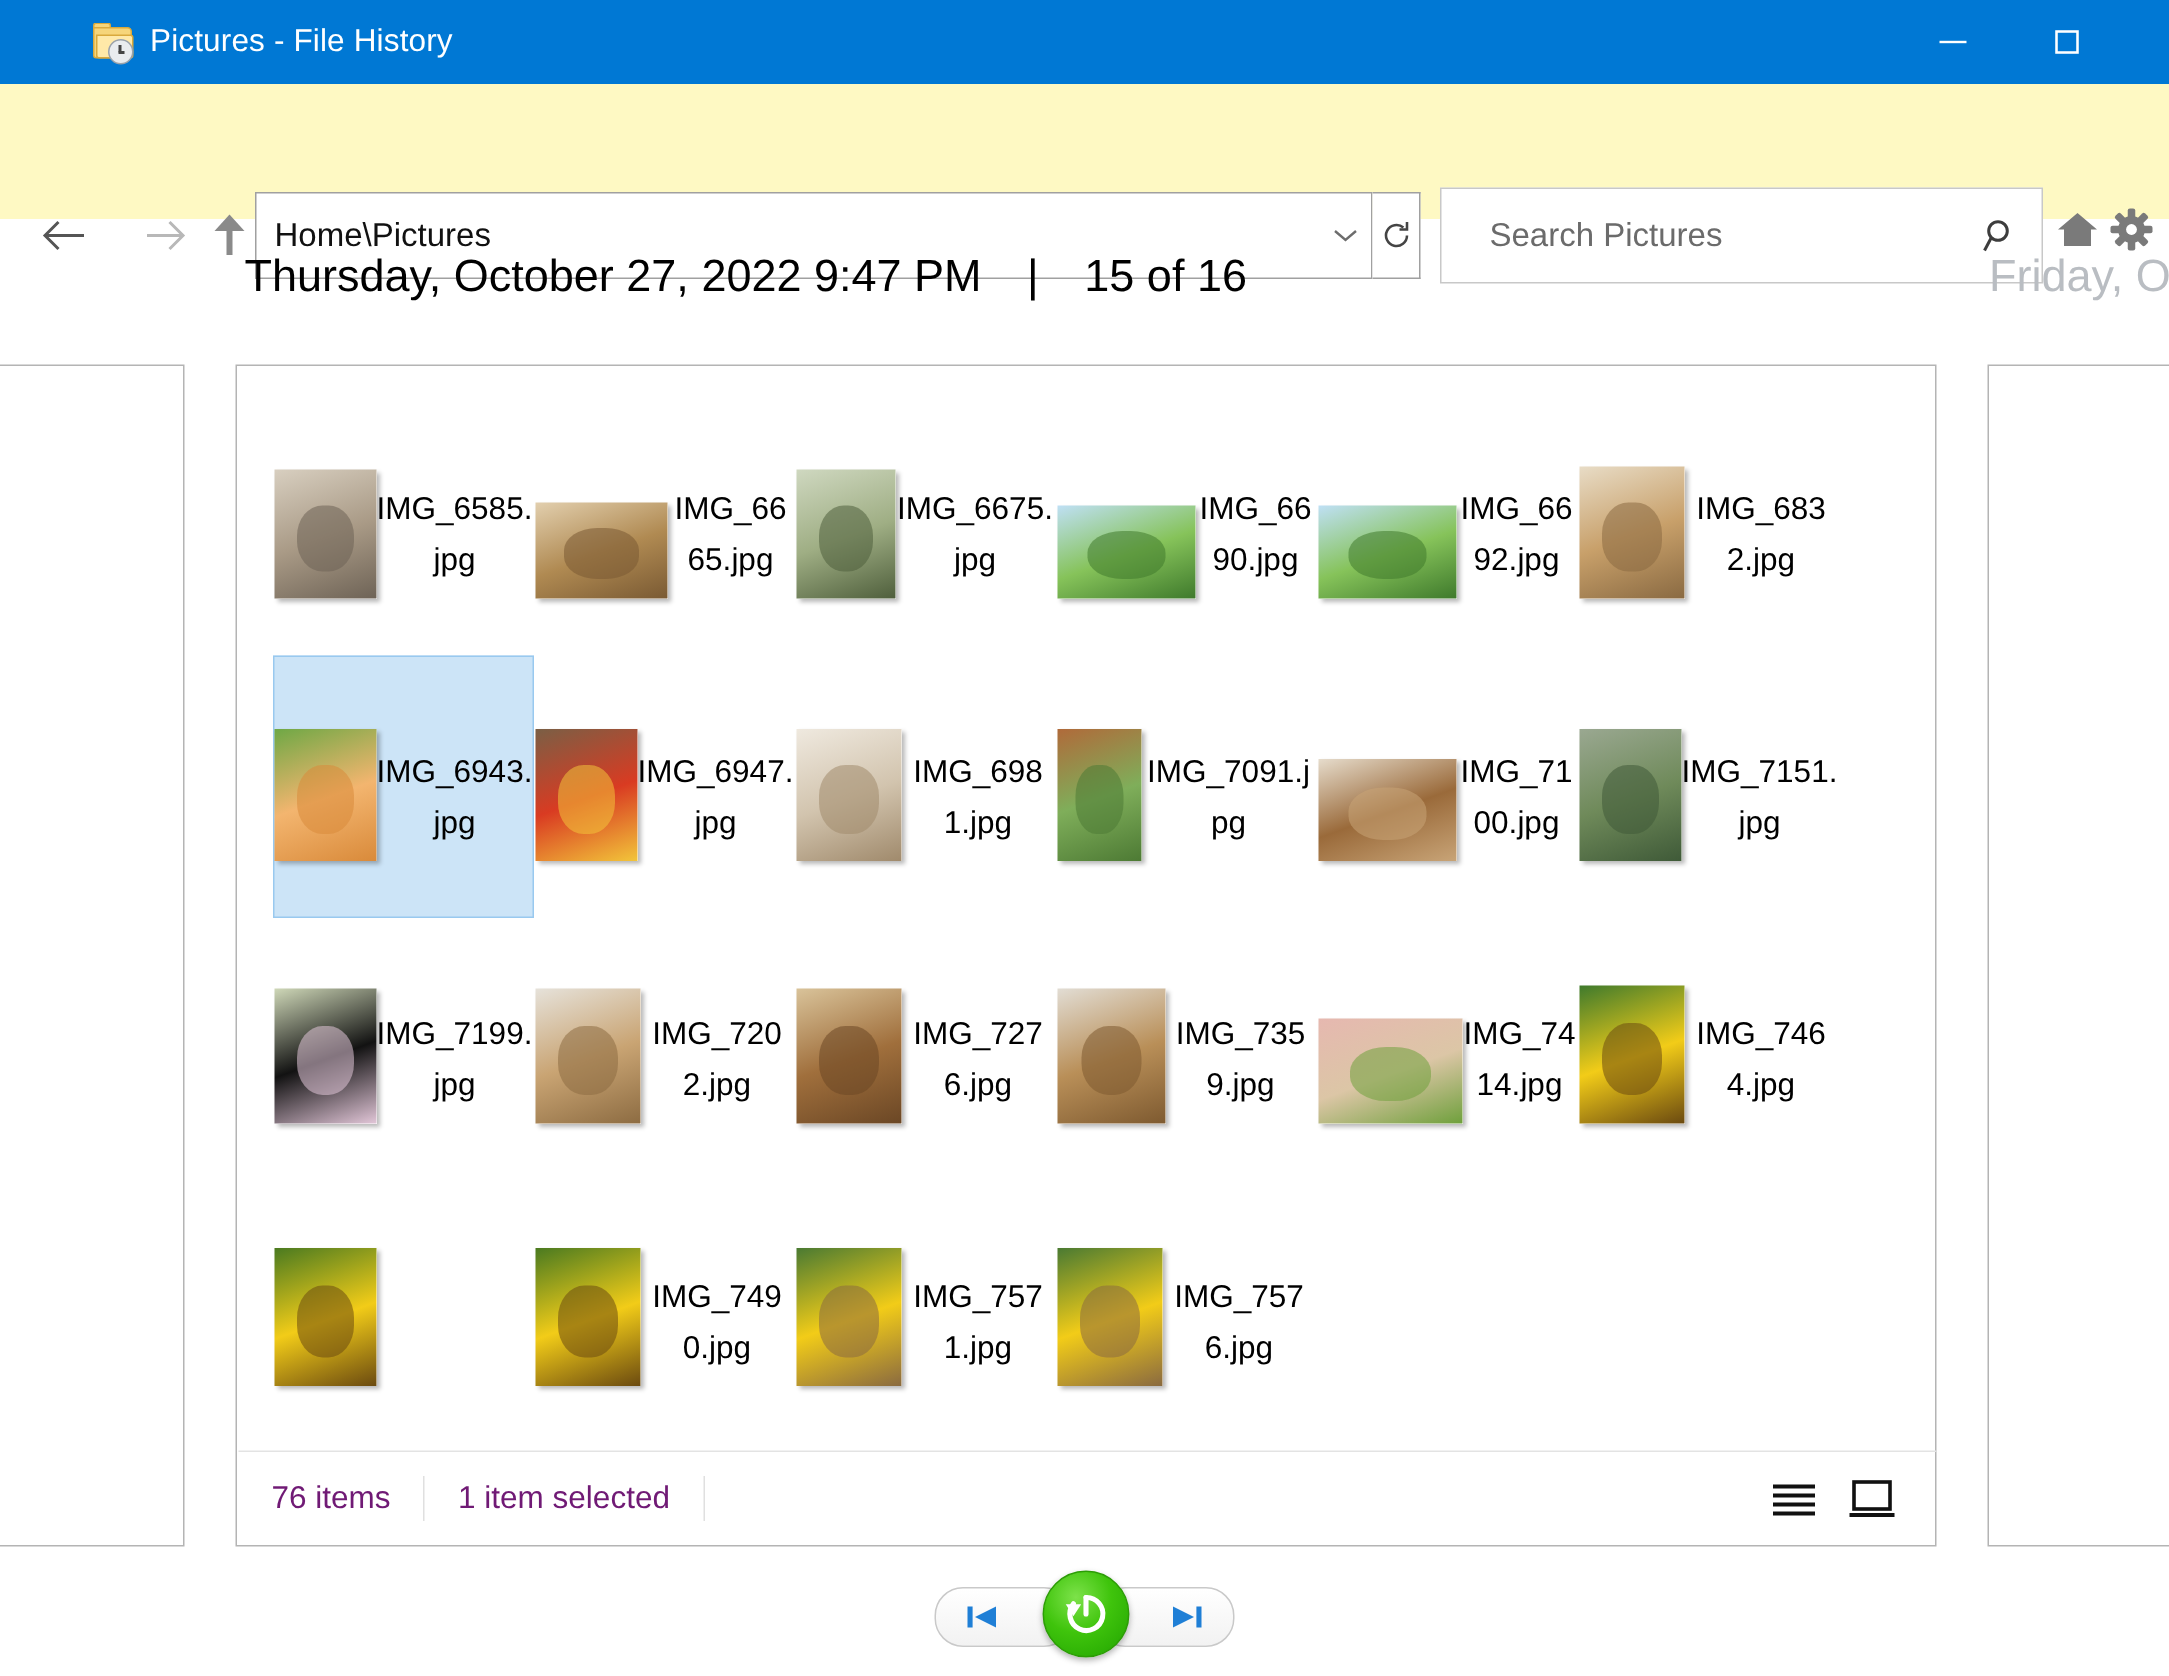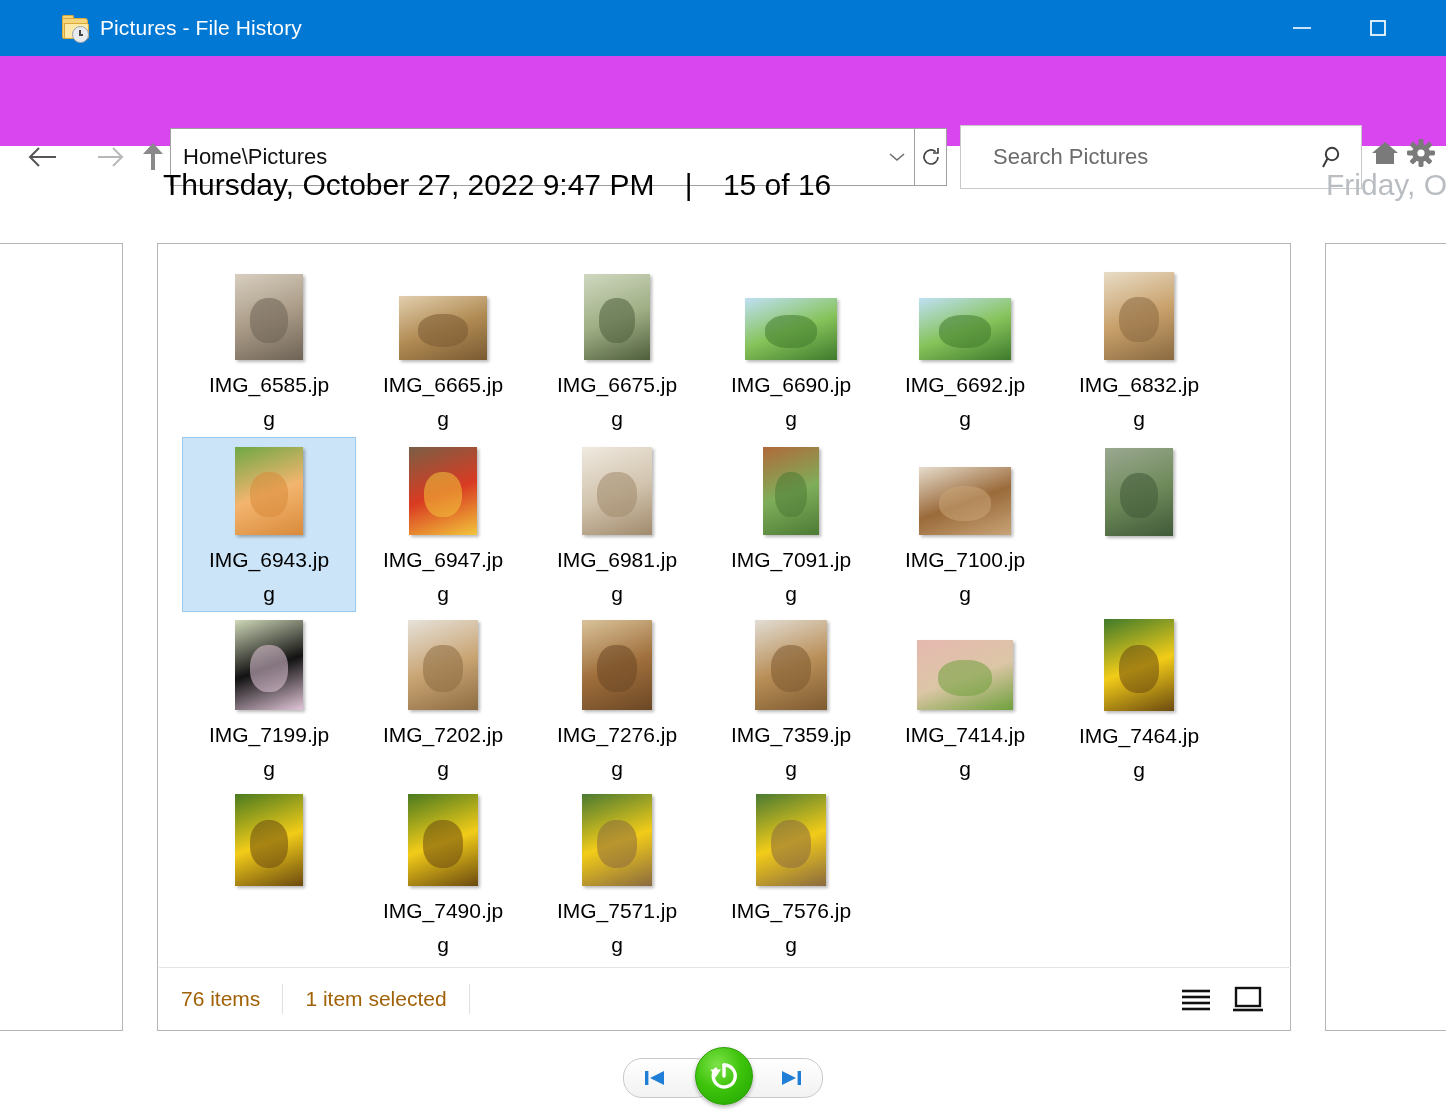--- a/index.html
+++ b/index.html
@@ -47,21 +47,21 @@
     color:#ffffff; font-size:21px; letter-spacing:0.1px;
   }
   .caption-buttons { position:absolute; right:0; top:0; height:56px; display:flex; }
   .cap-btn {
     width:76px; height:56px; display:flex; align-items:center; justify-content:center;
   }
   .cap-btn svg { display:block; }
 
   
   .toolbar {
-    position:absolute; left:0; top:56px; width:1446px; height:90px; background:#d946ef;
+    position:absolute; left:0; top:56px; width:1446px; height:90px; background:#fef9c3;
   }
   .nav-back, .nav-fwd, .nav-up {
     position:absolute; top:78px; width:46px; height:46px;
     display:flex; align-items:center; justify-content:center;
   }
   .nav-back { left:20px; }
   .nav-fwd  { left:88px; }
   .nav-up   { left:130px; }
 
   .address-box {
@@ -108,21 +108,21 @@
     border:1px solid #b4b4b4; background:#fff; box-sizing:border-box;
   }
 
   
   .grid {
     position:absolute; left:24px; top:18px; width:1086px;
     display:flex; flex-wrap:wrap;
   }
   .tile {
     width:174px; height:175px; box-sizing:border-box;
-    display:flex; flex-direction:column; align-items:center;
+    display:flex; flex-direction:row; align-items:center;
     padding-top:6px; border:1px solid transparent;
   }
   .tile.selected {
     background:#cce4f7; border:1px solid #99c9ef;
   }
   .thumb-wrap {
     height:92px; display:flex; align-items:flex-end; justify-content:center;
   }
   .thumb {
     box-shadow:2px 2px 3px rgba(0,0,0,0.28);
@@ -132,21 +132,21 @@
     margin-top:8px; font-size:21px; line-height:34px; text-align:center;
     width:130px; word-break:break-all; color:#000;
   }
 
   
   .statusbar {
     position:absolute; left:1px; bottom:1px; width:1132px; height:62px;
     border-top:1px solid #e3e3e3; box-sizing:border-box;
     display:flex; align-items:center;
   }
-  .status-item { font-size:21px; color:#a16207; padding:0 22px; }
+  .status-item { font-size:21px; color:#701a75; padding:0 22px; }
   .status-div { width:1px; height:30px; background:#e0e0e0; }
   .view-btns { margin-left:auto; display:flex; align-items:center; gap:10px; padding-right:22px; }
   .view-btn { width:42px; height:42px; display:flex; align-items:center; justify-content:center; }
 
   
   .playback {
     position:absolute; left:623px; top:1058px; width:200px; height:40px;
     display:flex; align-items:center; justify-content:space-between;
   }
   .pb-side {
@@ -361,20 +361,21 @@
           </div>
         </div>
         <div class="tile-label">IMG_7100.jpg</div>
       </div>
       <div class="tile">
         <div class="thumb-wrap">
           <div class="thumb" style="width: 68px; height: 88px; background: linear-gradient(160deg, rgb(154, 168, 145) 0%, rgb(111, 138, 90) 52%, rgb(63, 90, 56) 100%);">
             <div style="position: absolute; left: 22%; top: 28%; width: 56%; height: 52%; border-radius: 45%; background: rgb(63, 90, 56); opacity: 0.55;"></div>
           </div>
         </div>
+        <div class="tile-label">IMG_7151.jpg</div>
       </div>
       <div class="tile">
         <div class="thumb-wrap">
           <div class="thumb" style="width: 68px; height: 90px; background: linear-gradient(160deg, rgb(207, 216, 184) 0%, rgb(18, 18, 18) 52%, rgb(226, 198, 216) 100%);">
             <div style="position: absolute; left: 22%; top: 28%; width: 56%; height: 52%; border-radius: 45%; background: rgb(226, 198, 216); opacity: 0.55;"></div>
           </div>
         </div>
         <div class="tile-label">IMG_7199.jpg</div>
       </div>
       <div class="tile">

